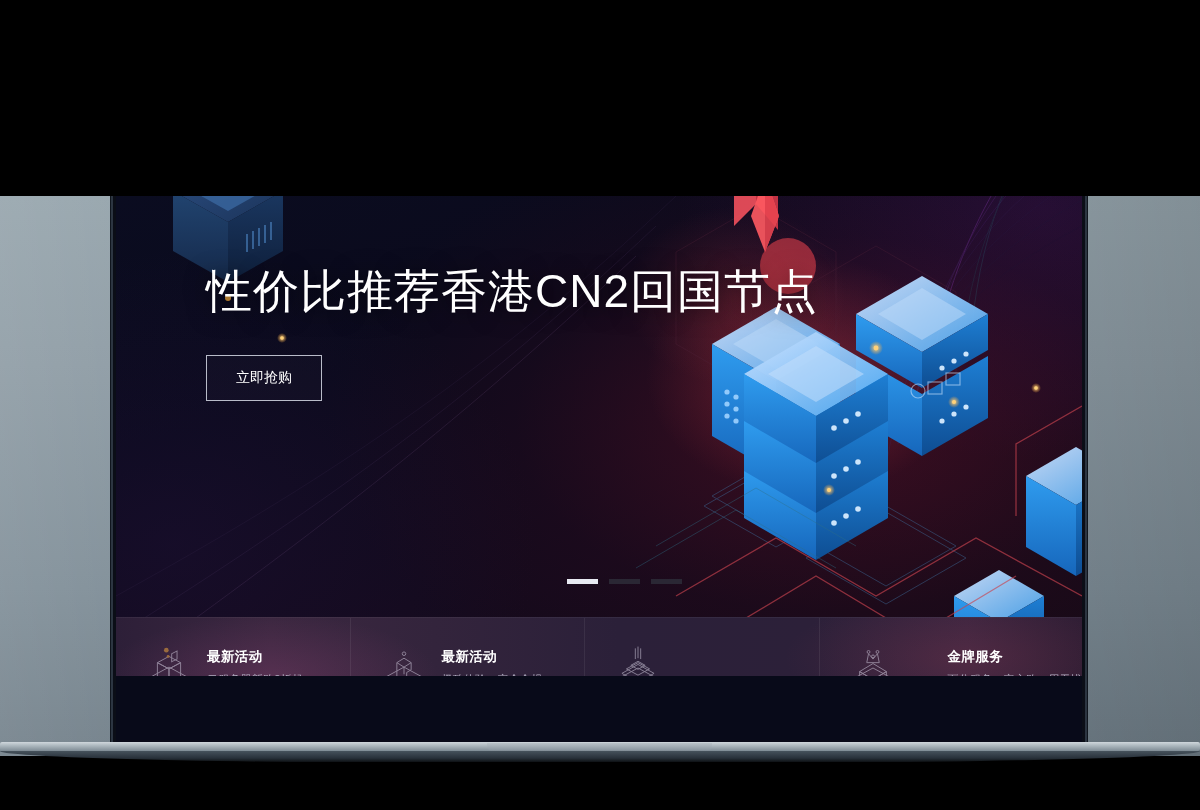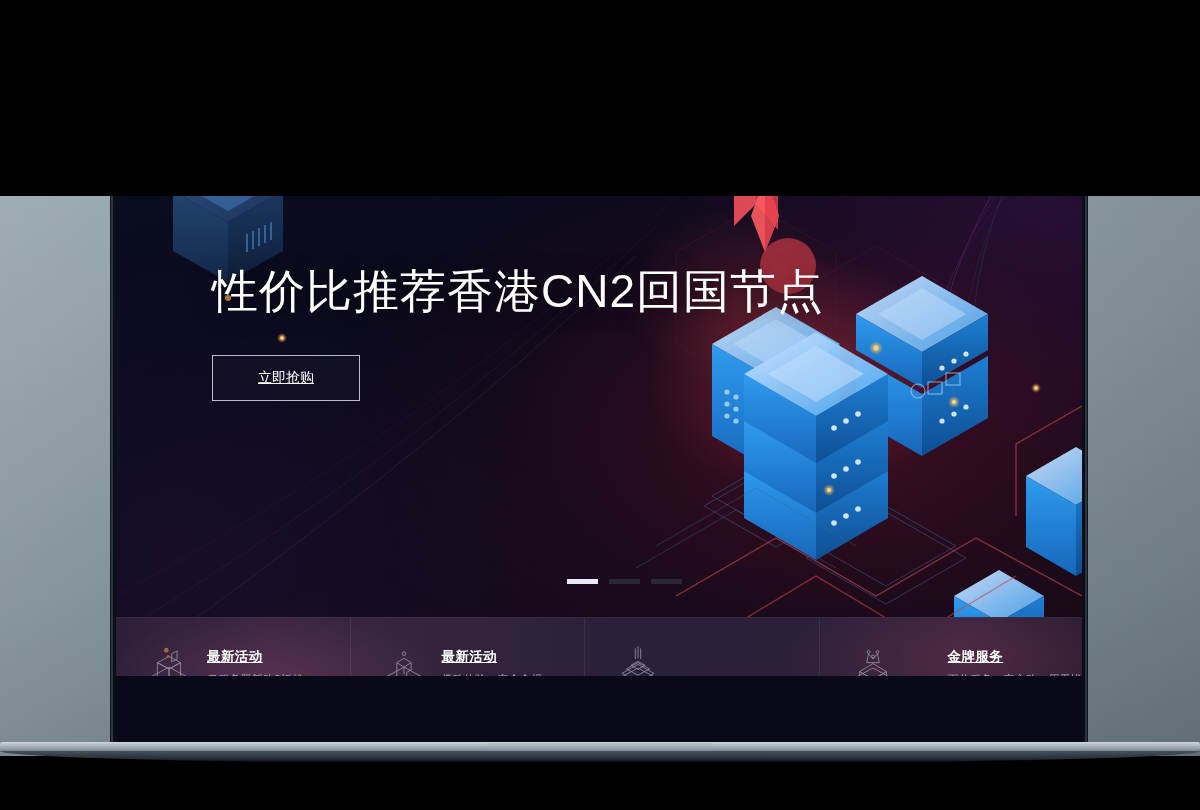--- a/index.html
+++ b/index.html
@@ -64,47 +64,47 @@
   .promo{ display:flex; align-items:center; gap:5px; color:#e8a33d; font-size:12.5px; white-space:nowrap;}
   .gift{ width:12px; height:12px; }
   .vsep{ width:1px; height:16px; background:#4a4a5a; }
   .console{ color:#e6e8f0; font-size:12.5px; white-space:nowrap; cursor:pointer;}
   .btn-login{ border:1px solid #8a8fa3; color:#fff; font-size:12.5px; padding:5px 17px;
     background:transparent; cursor:pointer; white-space:nowrap;}
   .btn-reg{ background:#23a3f5; color:#fff; font-size:12.5px; padding:6px 17px; border:none;
     cursor:pointer; white-space:nowrap;}
 
   
-  .copy{ position:absolute; left:96px; top:190px; z-index:6; }
+  .copy{ position:absolute; left:90px; top:190px; z-index:6; }
   .h1{ color:#fff; font-size:46px; line-height:1.12; letter-spacing:1px; font-weight:400;
        text-shadow:0 2px 22px rgba(0,0,0,.65); white-space:nowrap; }
   .sub{ color:#cfd2e0; font-size:13px; margin-top:18px; letter-spacing:.4px; white-space:nowrap;}
   .cta{ margin-top:37px; display:inline-block; border:1px solid #b9bcc9; color:#fff;
-        font-size:14px; padding:13px 45px; background:rgba(255,255,255,.02); cursor:pointer;text-decoration:underline; }
+        font-size:14px; padding:13px 29px; background:rgba(255,255,255,.02); cursor:pointer; }
 
   
   .dots{ position:absolute; left:451px; top:503px; display:flex; gap:11px; z-index:7; }
   .dot{ width:31px; height:5px; background:#2a2734; cursor:pointer; }
   .dot.on{ background:#e8eaf2; }
 
   
   .features{ position:absolute; left:0; top:541px; width:966px; height:100px; z-index:8;
     display:flex;
     background:linear-gradient(90deg,#2d1f38 0%,#3b2740 16%,#33243c 33%,#2b2039 52%,#2c2039 72%,#3a2540 88%,#2d1d34 100%);
     border-top:1px solid rgba(255,255,255,.05);
   }
   .features::before{ content:""; position:absolute; inset:0;
     background:radial-gradient(240px 90px at 16% 60%, rgba(150,70,120,.30), rgba(0,0,0,0) 70%),
                radial-gradient(260px 90px at 88% 40%, rgba(160,60,80,.22), rgba(0,0,0,0) 70%);
     pointer-events:none; }
   .feat{ position:relative; flex:1; display:flex; align-items:center; gap:11px; padding-left:26px;
          border-right:1px solid rgba(255,255,255,.07); }
   .feat:last-child{ border-right:none;gap:48px; }
   .feat-ico{ width:54px; height:50px; flex:none; opacity:.62; }
-  .feat-tt{ color:#fff; font-size:13.5px; font-weight:bold; letter-spacing:.4px; white-space:nowrap;text-decoration:underline;}
+  .feat-tt{ color:#fff; font-size:13.5px; font-weight:bold; letter-spacing:.4px; white-space:nowrap;}
   .feat-ds{ color:#b2aec2; font-size:11px; margin-top:6px; letter-spacing:.2px; white-space:nowrap;}
 </style>
 </head>
 <body>
 
 <div id="stage">
 
   <div class="laptop-body"></div>
 
   <div class="bezel">

